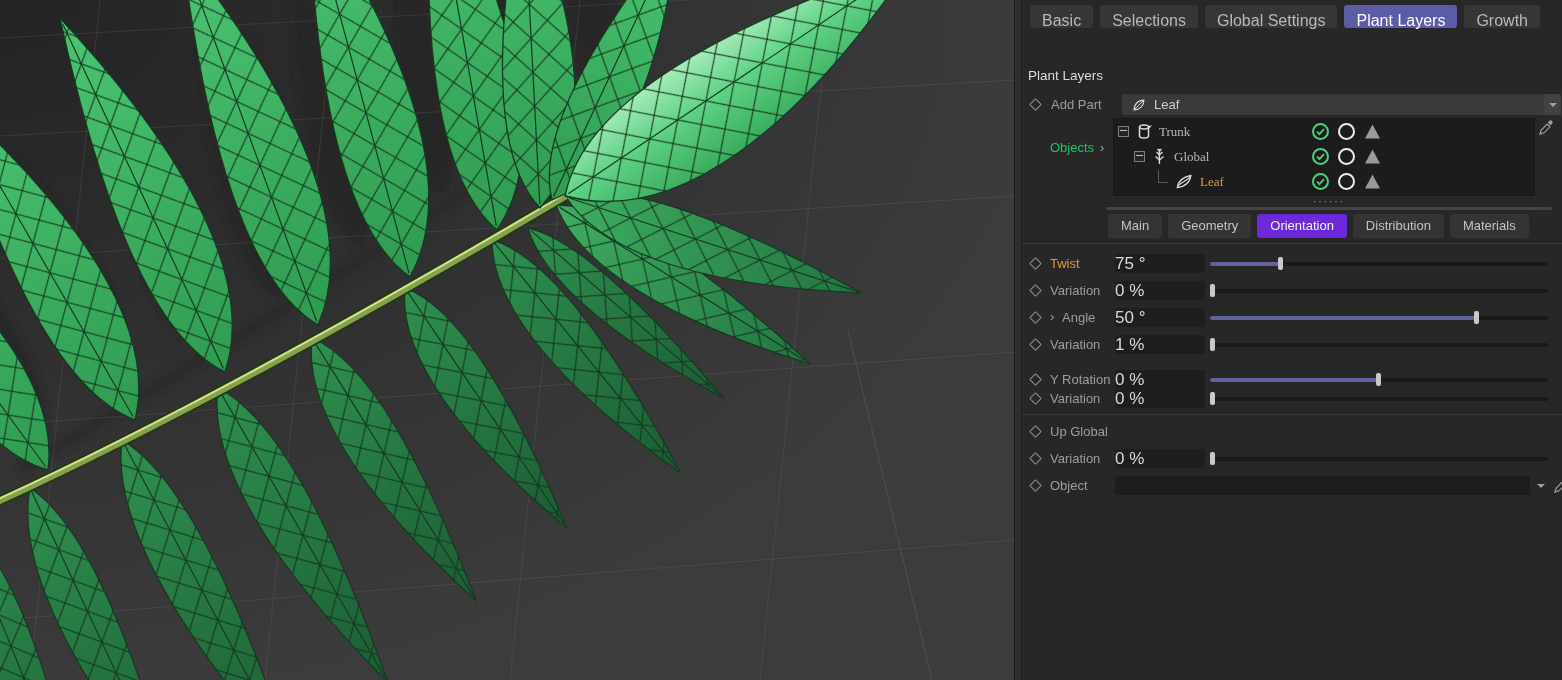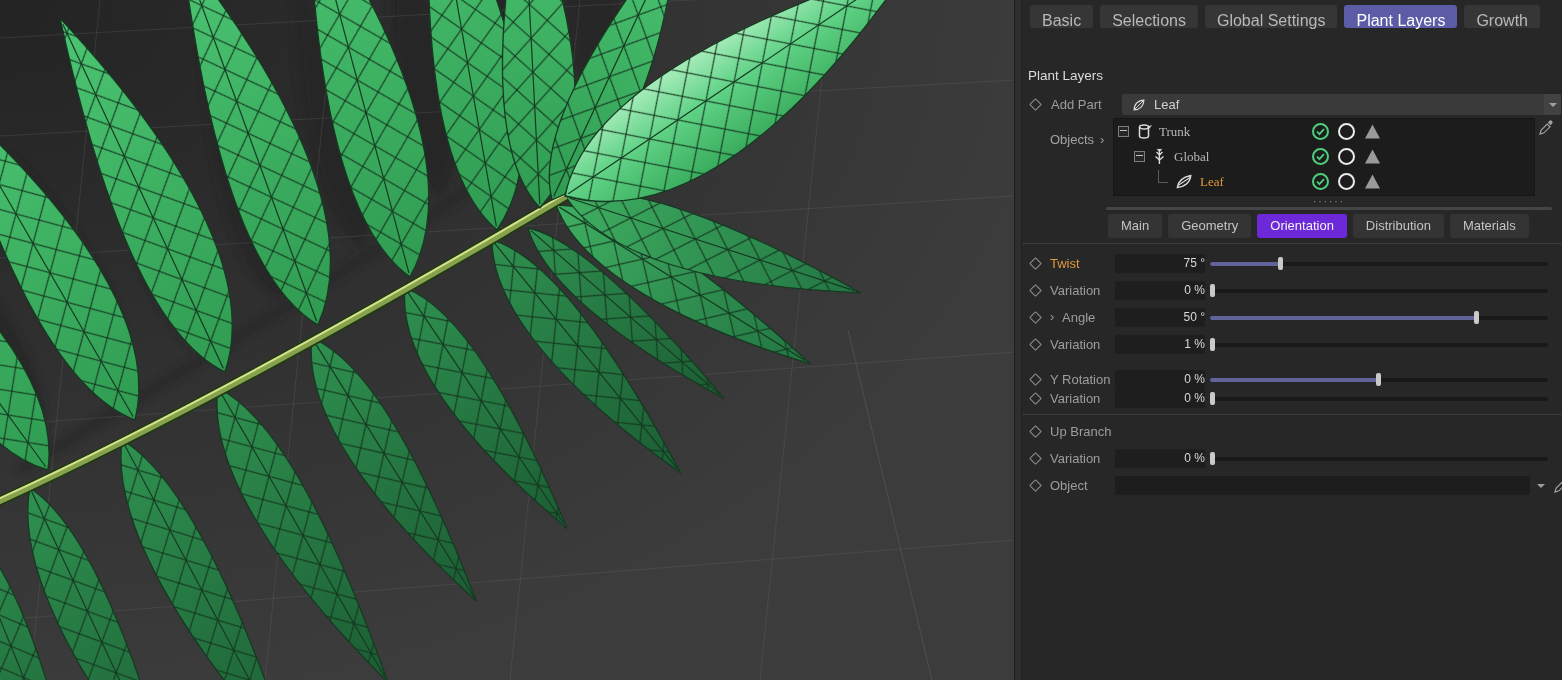--- a/index.html
+++ b/index.html
@@ -31,21 +31,21 @@
   .addpart .rowlabel{margin-left:11px;}
   .dd{position:absolute;left:91px;top:0;width:439px;height:21px;background:#3a3a3a;border-radius:2px;
     display:flex;align-items:center;color:#cfcfcf;font-size:13px;}
   .dd .arrbtn{position:absolute;right:0;top:0;width:17px;height:21px;background:#424242;
     border-radius:0 2px 2px 0;display:flex;align-items:center;justify-content:center;}
   .arr{width:0;height:0;border-left:4px solid transparent;border-right:4px solid transparent;
     border-top:4px solid #9f9f9f;}
   .dd .lficon{margin:0 7px 0 9px;display:flex;}
 
   
-  .objlabel{position:absolute;left:28px;top:132px;color:#a3a3a3;font-size:13px;}
+  .objlabel{position:absolute;left:28px;top:140px;color:#22c55e;font-size:13px;}
   .objlabel .chev::before{content:"\203A";color:#9d9d9d;margin-left:6px;}
   .tree{position:absolute;left:91px;top:118px;width:422px;height:78px;background:#1c1c1c;
     border:1px solid #161616;box-sizing:border-box;}
   .trow{position:relative;height:25px;display:flex;align-items:center;font-size:13px;color:#b8b8b8;}
   .expander{width:9px;height:9px;border:1px solid #7e7e7e;background:#262626;position:relative;flex:none;}
   .expander::after{content:"";position:absolute;left:1px;right:1px;top:3px;height:1px;background:#c0c0c0;}
   .conn{width:9px;height:12px;border-left:1px solid #5a5a5a;border-bottom:1px solid #5a5a5a;
     margin-top:-10px;flex:none;}
   .ticon{display:flex;margin:0 6px;flex:none;}
   .tlabel{white-space:nowrap;font-family:Liberation Serif, serif;}
@@ -65,21 +65,21 @@
     color:#c4c4c4;font-size:13px;font-family:inherit;white-space:nowrap;text-align:center;}
   .stab.active{background:#6d28d9;color:#f2f2f2;}
   .sep{position:absolute;left:0;width:540px;height:1px;background:#3a3a3a;}
 
   
   .prow{position:absolute;left:9px;width:524px;height:19px;display:flex;align-items:center;}
   .prow .rowlabel{position:absolute;left:19px;}
   .prow .rowlabel.shift{left:31px;}
   .expand::before{content:"\203A";color:#9d9d9d;font-size:13px;position:absolute;left:19px;top:1px;}
   .vbox{position:absolute;left:84px;width:90px;height:19px;background:#1e1e1e;border-radius:2px;
-    color:#d9d9d9;font-size:12px;text-align:right;line-height:19px;}
+    color:#d9d9d9;font-size:17px;text-align:left;line-height:19px;}
   .slider{position:absolute;left:179px;width:338px;height:19px;}
   .slider .track{position:absolute;left:0;right:0;top:8px;height:4px;background:#191919;border-radius:2px;}
   .slider .fill{position:absolute;left:0;top:8px;height:4px;background:#63639b;border-radius:2px;}
   .slider .handle{position:absolute;top:3px;width:5px;height:13px;background:#c9c9c9;border-radius:2px;}
   .ddwide{position:absolute;left:84px;width:438px;height:19px;background:#3a3a3a;border-radius:2px;
     color:#d5d5d5;font-size:13px;line-height:19px;padding-left:8px;box-sizing:border-box;}
   .ddwide .arr{position:absolute;right:6px;top:8px;}
   .objfield{position:absolute;left:84px;width:415px;height:19px;background:#1d1d1d;border-radius:2px;
     color:#d5d5d5;font-size:13px;line-height:19px;padding-left:6px;box-sizing:border-box;}
   .miniarr{position:absolute;left:506px;top:8px;}
@@ -446,21 +446,21 @@
         <span class="track"></span>
         <span class="fill" style="width: 0%;"></span>
         <span class="handle" style="left: 0px;"></span>
       </span>
     </div>
 
     <div class="sep" style="top:414px"></div>
 
     <div class="prow" style="top:422px">
       <span class="kf"></span>
-      <span class="rowlabel">Up Branch</span>
+      <span class="rowlabel">Up Global</span>
     </div>
 
     <div class="prow" style="top:449px">
       <span class="kf"></span>
       <span class="rowlabel">Variation</span>
       <span class="vbox">0 %</span>
       <span class="slider">
         <span class="track"></span>
         <span class="fill" style="width: 0%;"></span>
         <span class="handle" style="left: 0px;"></span>

